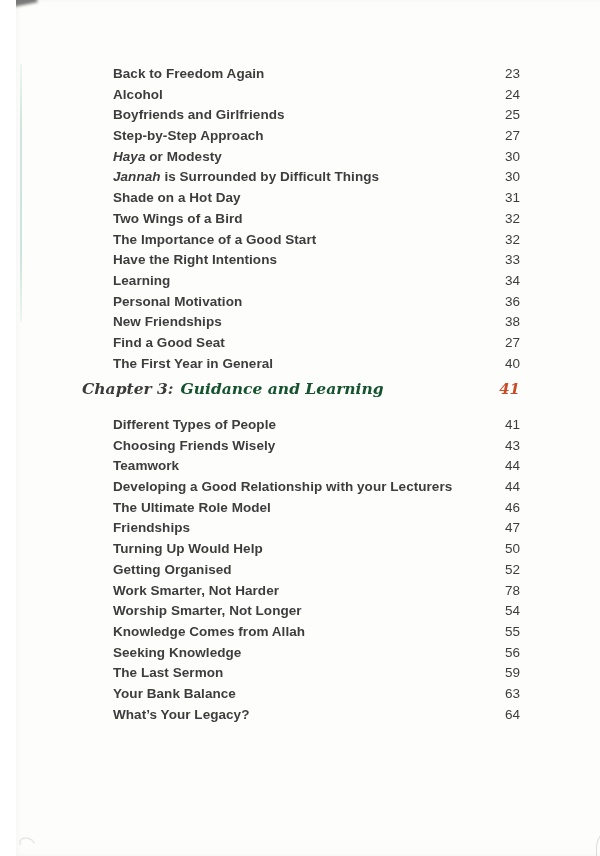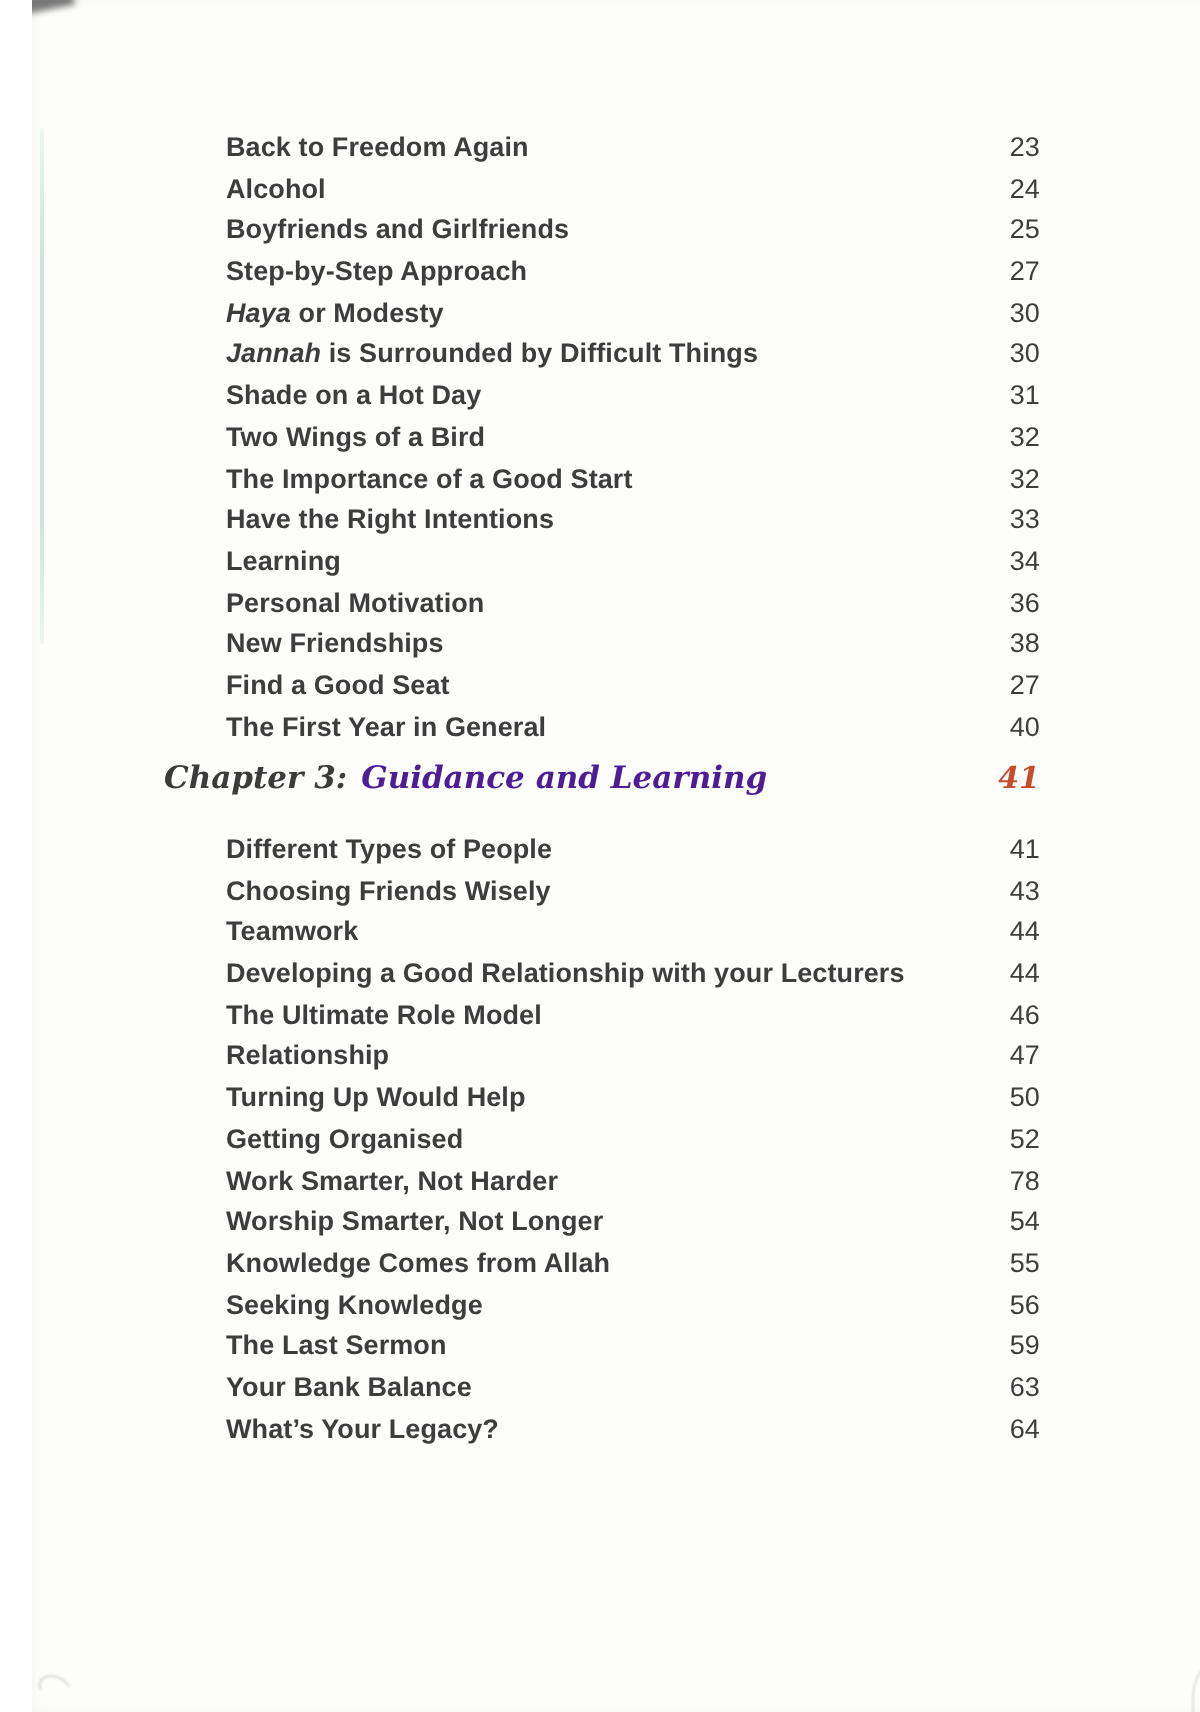--- a/index.html
+++ b/index.html
@@ -174,21 +174,21 @@
         <span class="toc-page">27</span>
       </div>
       <div class="toc-row">
         <span class="toc-title">The First Year in General</span>
         <span class="toc-page">40</span>
       </div>
     </div>
 
   <div class="chapter-row">
     <span class="ch-prefix">Chapter 3:</span>
-    <span class="ch-title" style="color: #4c1d95;">Guidance and Learning</span>
+    <span class="ch-title" style="color: #14532d;">Guidance and Learning</span>
     <span class="ch-page" style="color: rgb(201, 76, 42);">41</span>
   </div>
 
   <div id="section2" class="toc-section">
       <div class="toc-row">
         <span class="toc-title">Different Types of People</span>
         <span class="toc-page">41</span>
       </div>
       <div class="toc-row">
         <span class="toc-title">Choosing Friends Wisely</span>
@@ -200,21 +200,21 @@
       </div>
       <div class="toc-row">
         <span class="toc-title">Developing a Good Relationship with your Lecturers</span>
         <span class="toc-page">44</span>
       </div>
       <div class="toc-row">
         <span class="toc-title">The Ultimate Role Model</span>
         <span class="toc-page">46</span>
       </div>
       <div class="toc-row">
-        <span class="toc-title">Relationship</span>
+        <span class="toc-title">Friendships</span>
         <span class="toc-page">47</span>
       </div>
       <div class="toc-row">
         <span class="toc-title">Turning Up Would Help</span>
         <span class="toc-page">50</span>
       </div>
       <div class="toc-row">
         <span class="toc-title">Getting Organised</span>
         <span class="toc-page">52</span>
       </div>

